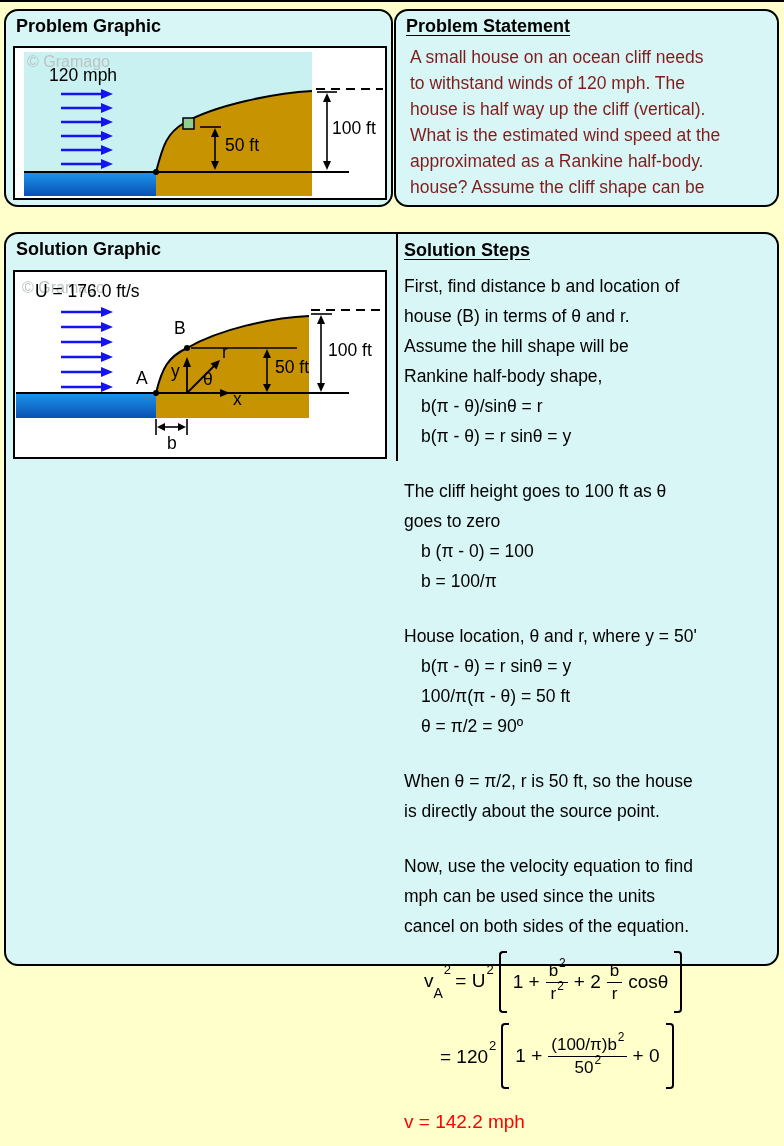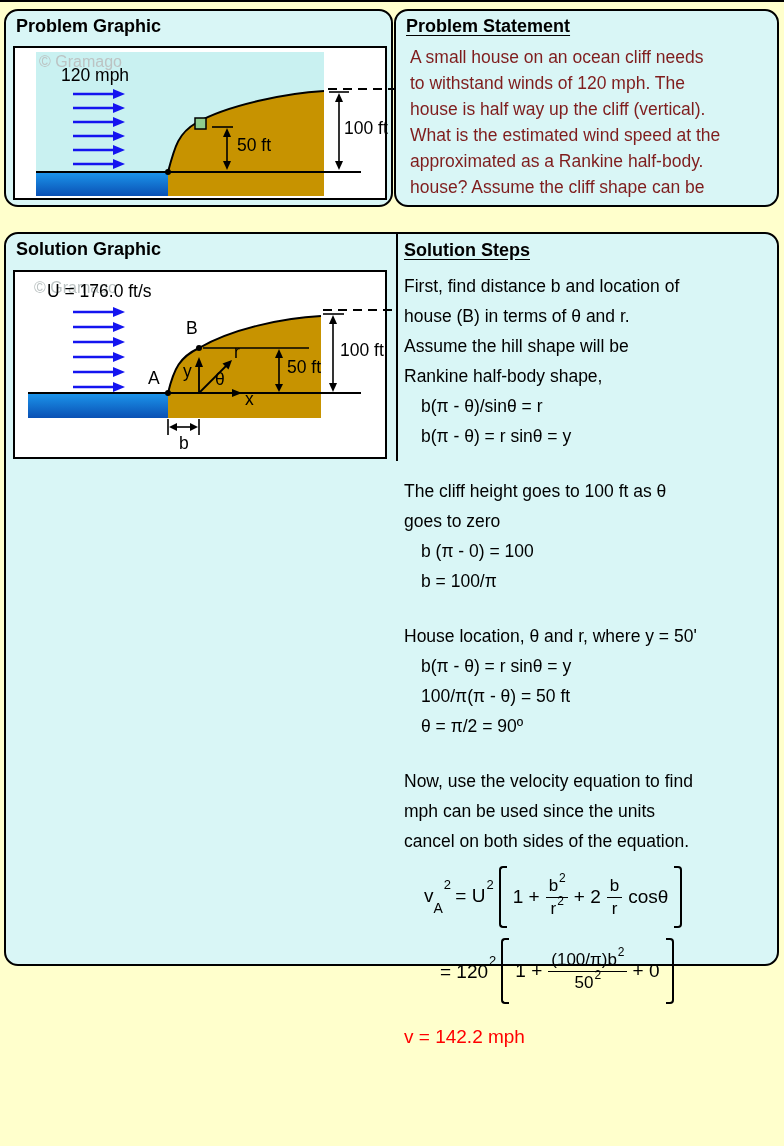--- a/index.html
+++ b/index.html
@@ -2,21 +2,21 @@
 <html><head>
 <meta charset="utf-8">
 <style>
   html,body{margin:0;padding:0;}
   body{font-family:"Liberation Sans","DejaVu Sans",sans-serif;background:#fff;}
   .page{position:relative;width:784px;height:1146px;background:#FFFFCC;overflow:hidden;
         border-top:2px solid #000;box-sizing:border-box;}
   .panel{position:absolute;background:#D9F6F6;border:2px solid #000;border-radius:14px;box-sizing:border-box;}
   .ptitle{position:absolute;left:10px;top:5px;font-size:18px;font-weight:bold;color:#000;}
   .ptitle.u{text-decoration:underline;text-underline-offset:3px;}
-  .dbox{position:absolute;background:#fff;border:2px solid #000;box-sizing:border-box;padding-left:12px;}
+  .dbox{position:absolute;background:#fff;border:2px solid #000;box-sizing:border-box;}
   .dbox svg{display:block;}
 
   
   .ps-text{position:absolute;left:14px;top:33px;width:360px;}
   .ps-line{font-size:17.5px;line-height:26px;color:#7f1d1d;}
 
   
   .steps{position:absolute;left:398px;top:4px;width:372px;}
   .spara{margin:0 0 25px 0;}
   .sline{font-size:17.5px;line-height:30px;color:#000;white-space:nowrap;}
@@ -227,20 +227,24 @@
         <div class="sline ind">b = 100/π</div>
       </div>
 
       <div class="spara">
         <div class="sline">House location, θ and r, where y = 50'</div>
         <div class="sline ind">b(π - θ) = r sinθ = y</div>
         <div class="sline ind">100/π(π - θ) = 50 ft</div>
         <div class="sline ind">θ = π/2 = 90º</div>
       </div>
 
+      <div class="spara">
+        <div class="sline">When θ = π/2, r is 50 ft, so the house</div>
+        <div class="sline">is directly about the source point.</div>
+      </div>
 
       <div class="spara" style="margin-bottom:10px;">
         <div class="sline">Now, use the velocity equation to find</div>
         <div class="sline">mph can be used since the units</div>
         <div class="sline">cancel on both sides of the equation.</div>
       </div>
 
       <div class="eqrow eq1">
         <span><span>v</span><sub>A</sub><sup>2</sup><span> = U</span><sup>2</sup></span>
         <span class="brk brk-l"></span>

